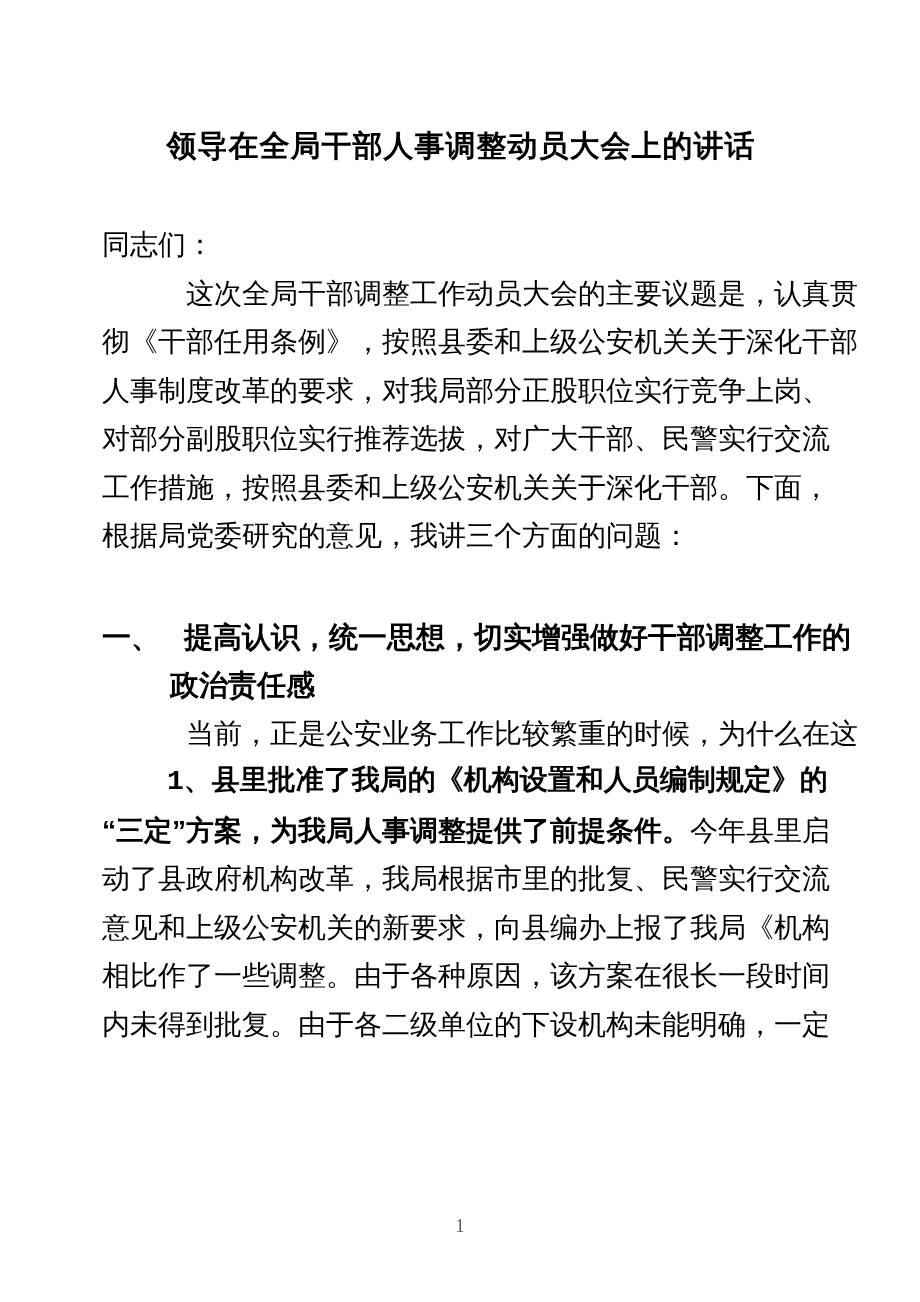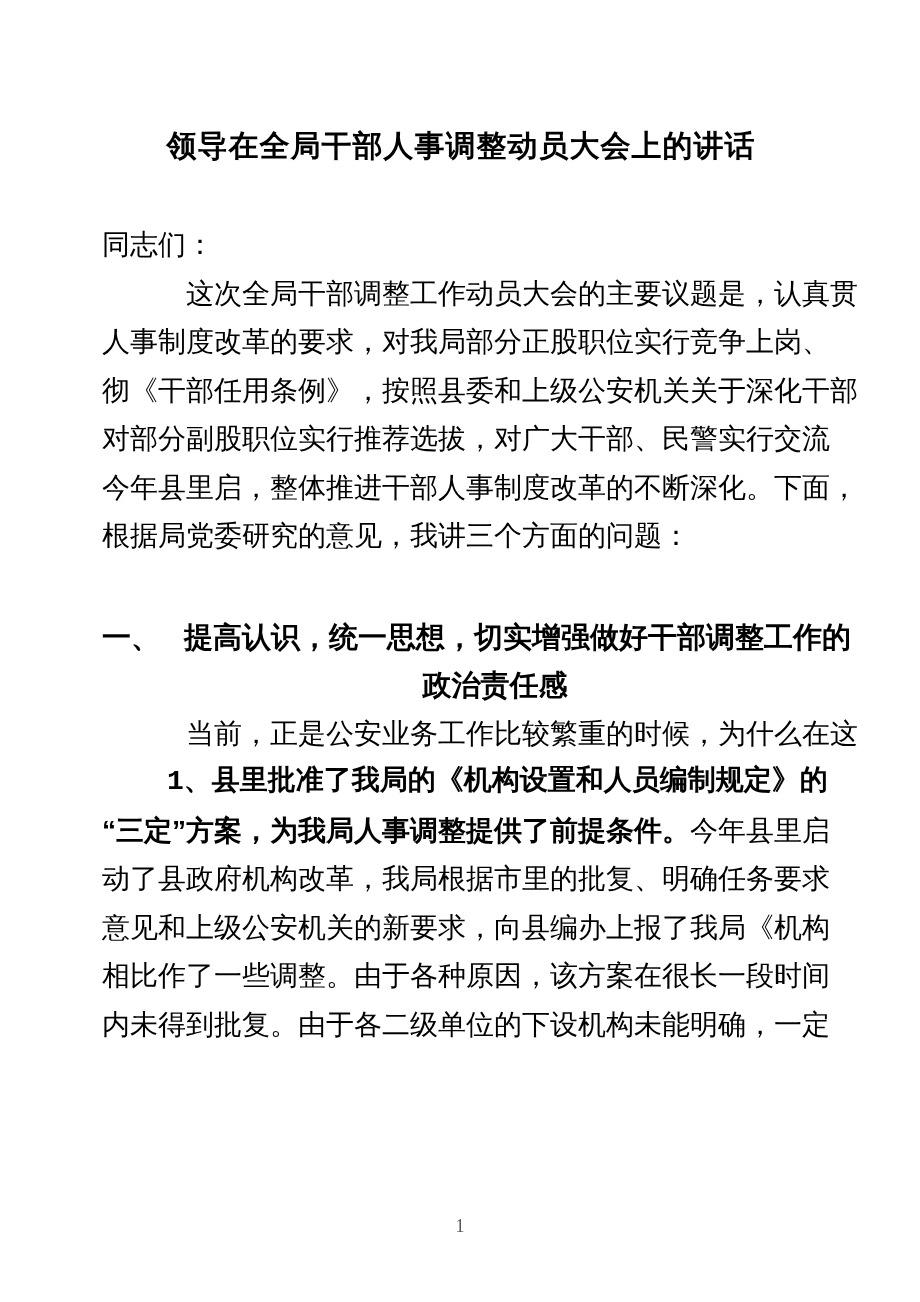--- a/index.html
+++ b/index.html
@@ -31,21 +31,21 @@
   .salutation { margin-top: 51px; }
   .indent-first { padding-left: 84px; }
   .indent-pt { padding-left: 65px; font-family: Liberation Mono, monospace; }
   .section-heading {
     margin-top: 52px;
     font-size: 29px;
     font-weight: 700;
     line-height: 48.5px;
   }
   .h-marker { display: inline-block; width: 82px; }
-  .h-line2 { padding-left: 68px; text-align: center; }
+  .h-line2 { padding-left: 68px; }
   .bold { font-weight: 700; }
   .page-number {
     position: absolute;
     top: 1196px;
     left: 0;
     width: 100%;
     text-align: center;
     font-family: "Liberation Serif", "DejaVu Serif", serif;
     font-size: 18px;
     line-height: 24px;
@@ -58,44 +58,44 @@
 <div class="page">
 
   <h1 class="doc-title">领导在全局干部人事调整动员大会上的讲话</h1>
 
   <div class="body-text">
 
     <div class="line salutation">同志们：</div>
 
     <div>
       <div class="line indent-first">这次全局干部调整工作动员大会的主要议题是，认真贯</div>
+      <div class="line">彻《干部任用条例》，按照县委和上级公安机关关于深化干部</div>
       <div class="line">人事制度改革的要求，对我局部分正股职位实行竞争上岗、</div>
-      <div class="line">彻《干部任用条例》，按照县委和上级公安机关关于深化干部</div>
       <div class="line">对部分副股职位实行推荐选拔，对广大干部、民警实行交流</div>
-      <div class="line">今年县里启，整体推进干部人事制度改革的不断深化。下面，</div>
+      <div class="line">工作措施，按照县委和上级公安机关关于深化干部。下面，</div>
       <div class="line">根据局党委研究的意见，我讲三个方面的问题：</div>
     </div>
 
     <div class="section-heading">
       <div class="line">
         <span class="h-marker">一、</span><span>提高认识，统一思想，切实增强做好干部调整工作的</span>
       </div>
       <div class="line h-line2">政治责任感</div>
     </div>
 
     <div>
       <div class="line indent-first">当前，正是公安业务工作比较繁重的时候，为什么在这</div>
     </div>
 
     <div>
       <div class="line indent-pt bold">1、县里批准了我局的《机构设置和人员编制规定》的</div>
       <div class="line">
         <span class="bold">“三定”方案，为我局人事调整提供了前提条件。</span><span>今年县里启</span>
       </div>
-      <div class="line">动了县政府机构改革，我局根据市里的批复、明确任务要求</div>
+      <div class="line">动了县政府机构改革，我局根据市里的批复、民警实行交流</div>
       <div class="line">意见和上级公安机关的新要求，向县编办上报了我局《机构</div>
       <div class="line">相比作了一些调整。由于各种原因，该方案在很长一段时间</div>
       <div class="line">内未得到批复。由于各二级单位的下设机构未能明确，一定</div>
     </div>
 
   </div>
 
   <div class="page-number">1</div>
 
 </div>

